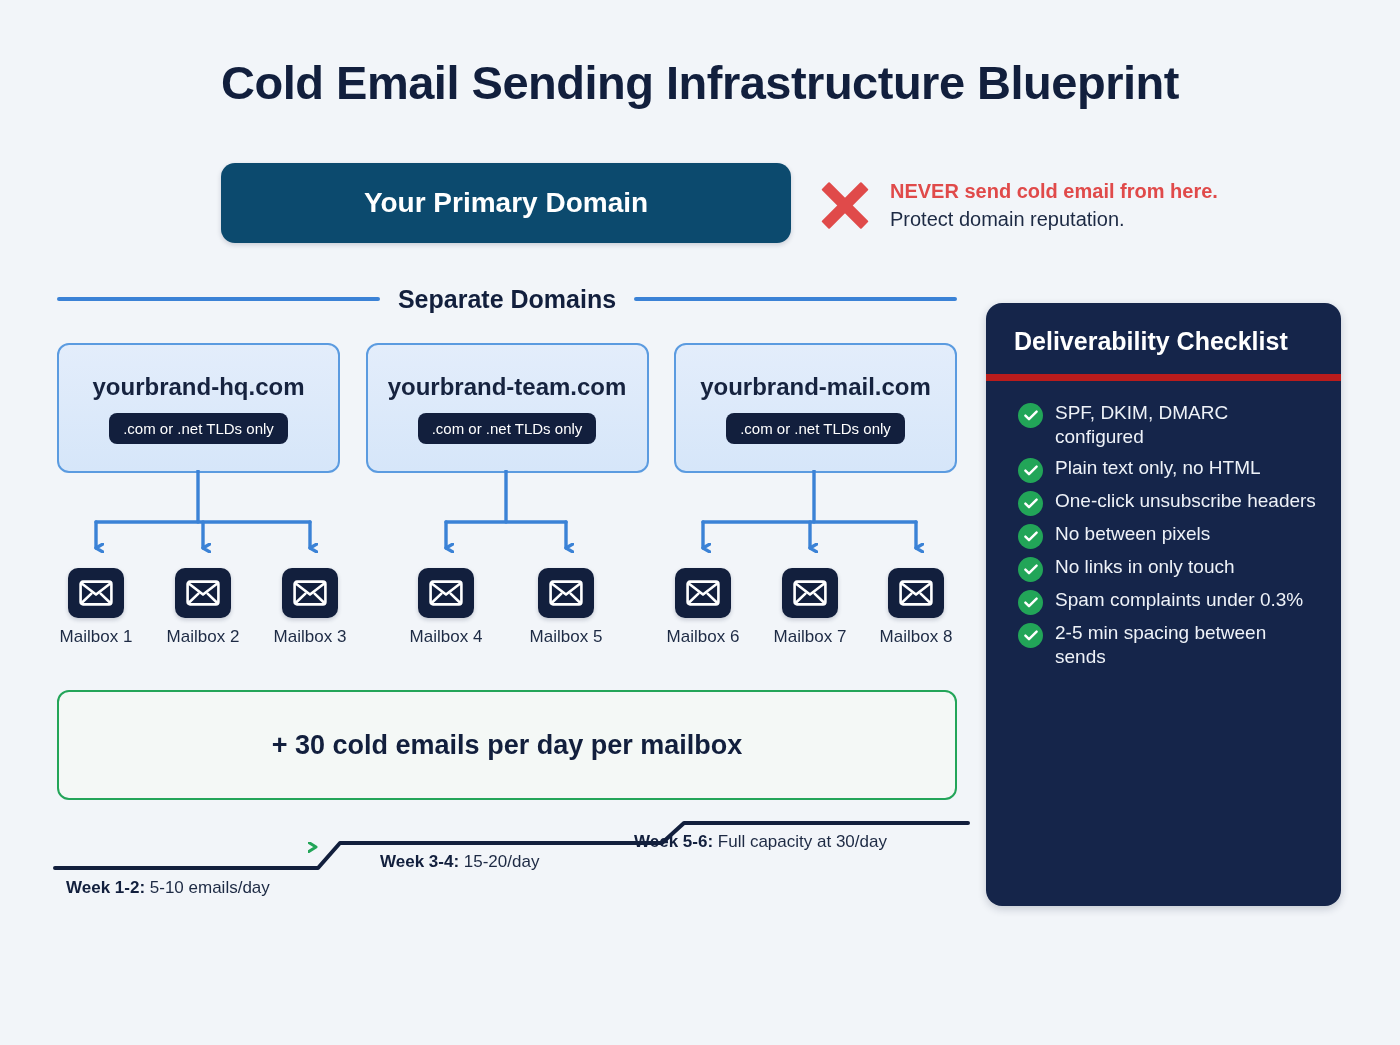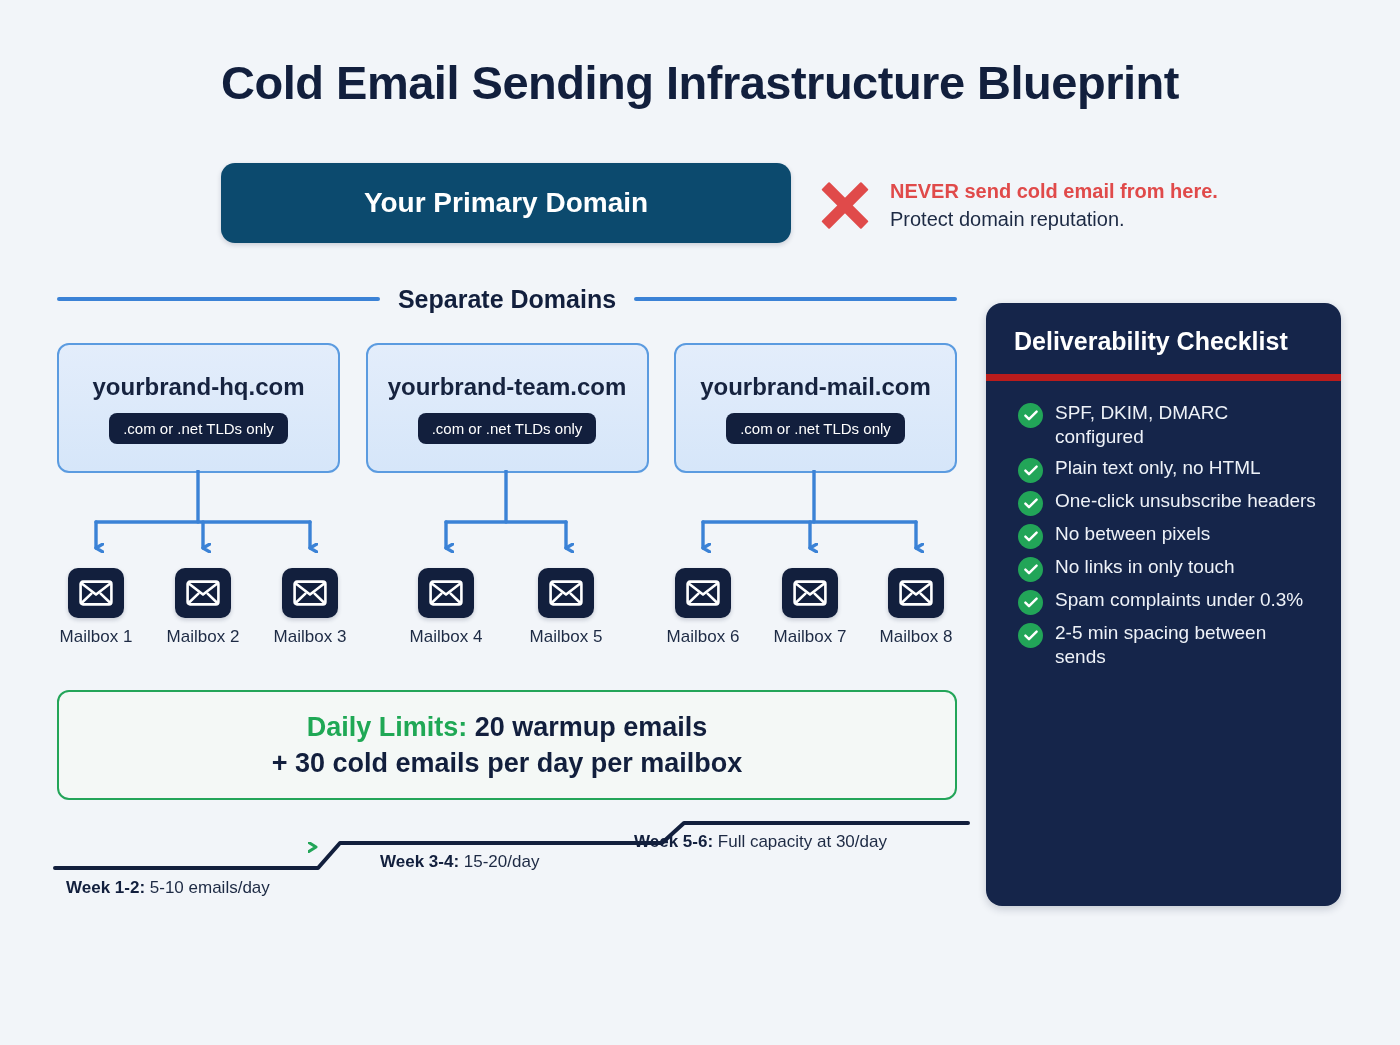--- a/index.html
+++ b/index.html
@@ -275,24 +275,20 @@
             <path d="M2.4,3.2 L17,14.6 L31.6,3.2"></path>
             <path d="M2.6,23 L12.4,13.6"></path>
             <path d="M31.4,23 L21.6,13.6"></path>
           </svg>
       </div>
       <div class="lab">Mailbox 8</div>
     </div>
   </div>
 
   <div class="limits">
-    <div class="r1">
-      <span class="grn">Daily Limits:</span>
-      <span>20 warmup emails</span>
-    </div>
     <div class="r2">+ 30 cold emails per day per mailbox</div>
   </div>
 
   <div class="timeline">
     <svg width="920" height="70" viewBox="0 0 920 70">
       <defs>
         <linearGradient id="gfade" x1="0" y1="0" x2="1" y2="0">
           <stop offset="0%" stop-color="#22a558" stop-opacity="0"></stop>
           <stop offset="55%" stop-color="#22a558" stop-opacity="0.55"></stop>
           <stop offset="100%" stop-color="#22a558" stop-opacity="1"></stop>

